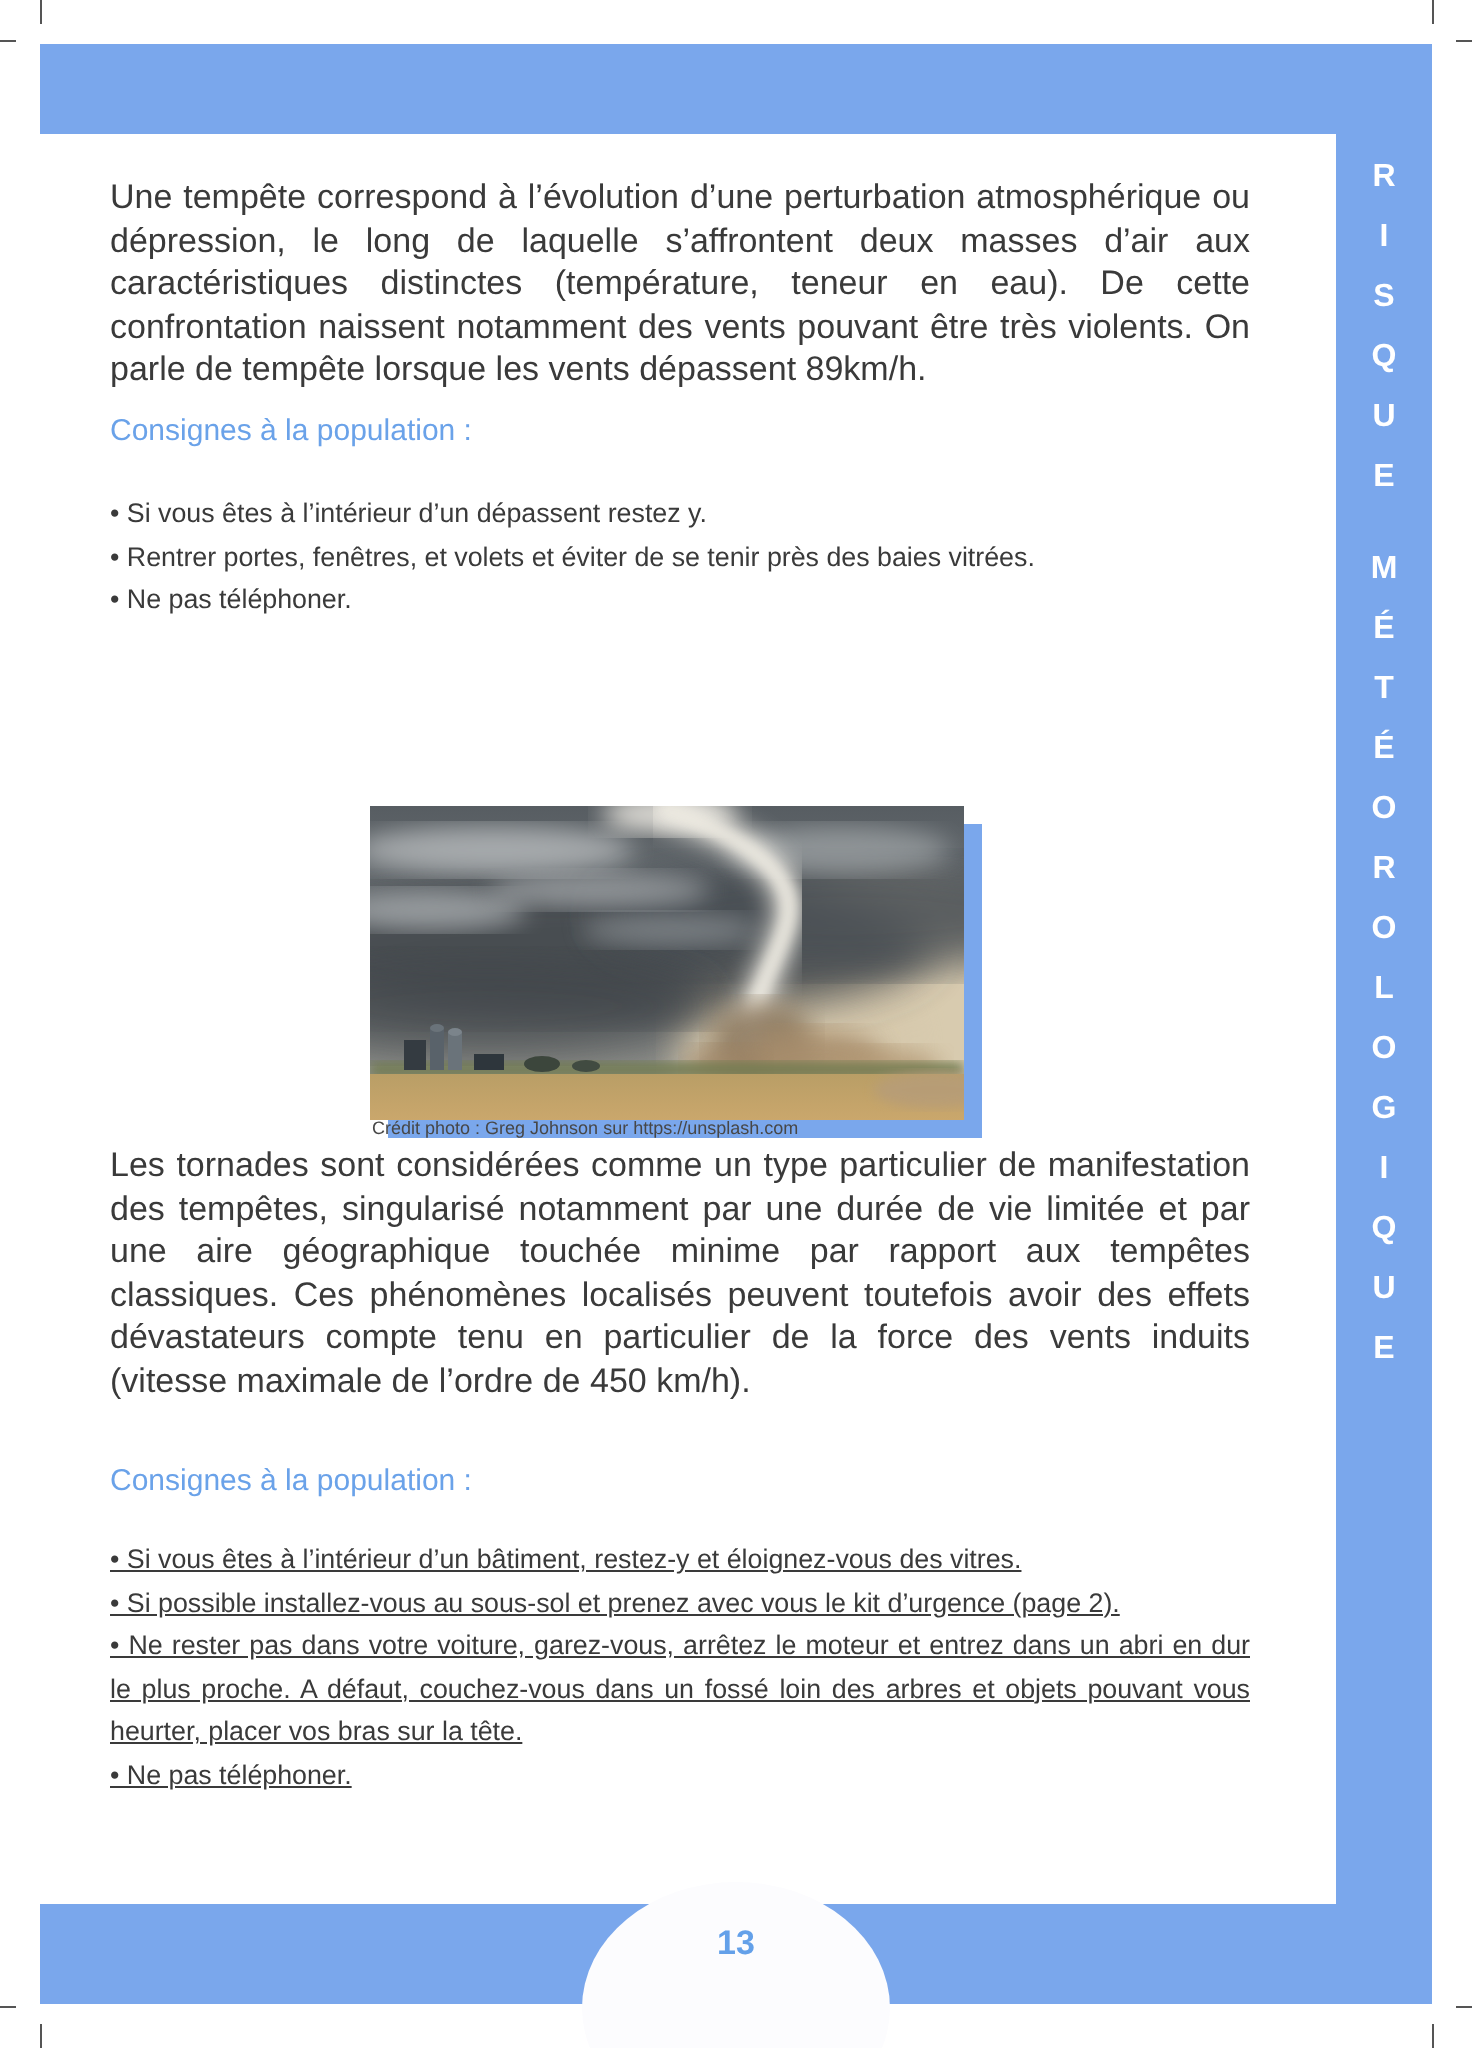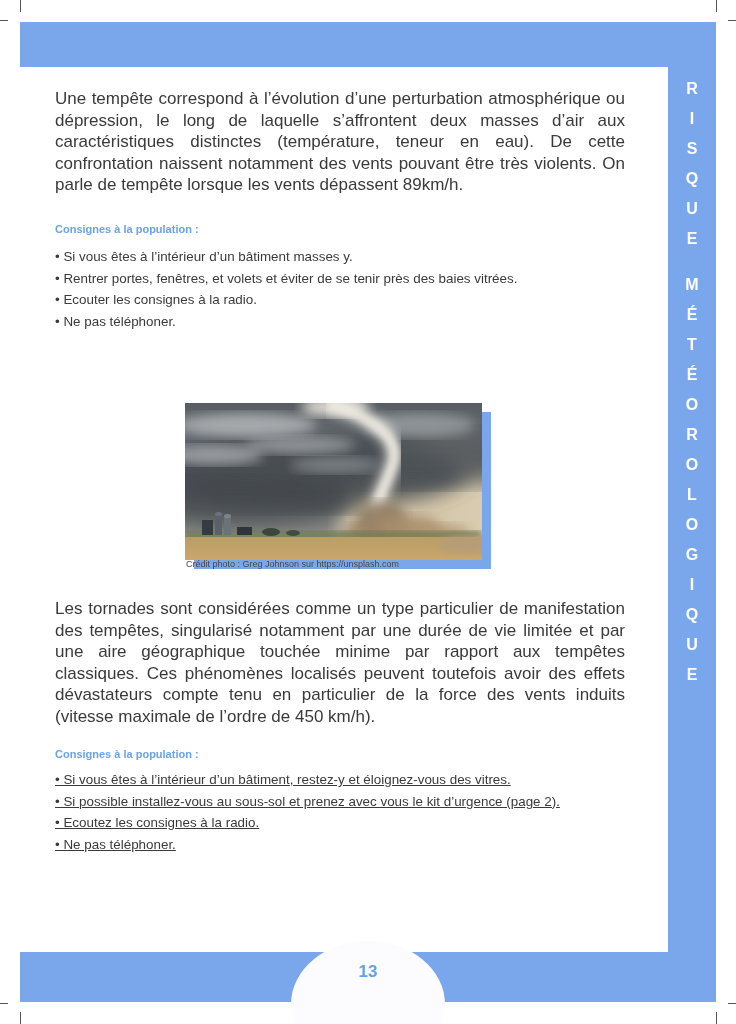--- a/index.html
+++ b/index.html
@@ -28,22 +28,22 @@
          font-weight:700;font-size:16px;}
   .vword .vletter{height:30px;line-height:30px;}
   .vword1{top:74px;}
   .vword2{top:270px;}
 
   
   .content{position:absolute;left:55px;top:0;width:570px;}
   .para{position:absolute;width:570px;font-size:17px;line-height:21.5px;
         text-align:justify;color:#3a3a3a;}
   .para1{top:88px;}
-  .para2{top:598px;}
-  .sec-heading{position:absolute;width:570px;font-size:11px;font-weight:700;color:var(--headblue);margin-top:16px;}
+  .para2{top:572px;}
+  .sec-heading{position:absolute;width:570px;font-size:15px;font-weight:400;color:var(--headblue);}
   .heading1{top:207px;}
   .heading2{top:732px;}
   .blist{position:absolute;width:570px;font-size:13.4px;line-height:21.5px;color:#3a3a3a;}
   .list1{top:246px;}
   .list2{top:769px;text-decoration:underline;}
   .blist .li{text-align:justify;}
 
   
   .photo-wrap{position:absolute;left:130px;top:403px;width:297px;height:157px;}
   .photo-shadow{position:absolute;left:9px;top:9px;width:297px;height:157px;background:var(--band);}
@@ -98,23 +98,22 @@
       <div class="vletter">Q</div>
       <div class="vletter">U</div>
       <div class="vletter">E</div>
     </div>
 
   <div class="content">
     <div class="para para1">Une tempête correspond à l’évolution d’une perturbation atmosphérique ou dépression, le long de laquelle s’affrontent deux masses d’air aux caractéristiques distinctes (température, teneur en eau). De cette confrontation naissent notamment des vents pouvant être très violents. On parle de tempête lorsque les vents dépassent 89km/h.</div>
 
     <div class="sec-heading heading1">Consignes à la population :</div>
     <div class="blist list1">
-        <div class="li">• Si vous êtes à l’intérieur d’un bâtiment masses y.</div>
+        <div class="li">• Si vous êtes à l’intérieur d’un dépassent restez y.</div>
         <div class="li">• Rentrer portes, fenêtres, et volets et éviter de se tenir près des baies vitrées.</div>
-        <div class="li">• Ecouter les consignes à la radio.</div>
         <div class="li">• Ne pas téléphoner.</div>
       </div>
 
     <div class="photo-wrap">
       <div class="photo-shadow"></div>
       <div class="photo">
         <svg width="297" height="157" viewBox="0 0 297 157" xmlns="http://www.w3.org/2000/svg">
           <defs>
             <linearGradient id="sky" x1="0" y1="0" x2="0" y2="1">
               <stop offset="0" stop-color="#575d62"></stop>
@@ -179,21 +178,21 @@
       </div>
     </div>
     <div class="credit">Crédit photo : Greg Johnson sur https://unsplash.com</div>
 
     <div class="para para2">Les tornades sont considérées comme un type particulier de manifestation des tempêtes, singularisé notamment par une durée de vie limitée et par une aire géographique touchée minime par rapport aux tempêtes classiques. Ces phénomènes localisés peuvent toutefois avoir des effets dévastateurs compte tenu en particulier de la force des vents induits (vitesse maximale de l’ordre de 450 km/h).</div>
 
     <div class="sec-heading heading2">Consignes à la population :</div>
     <div class="blist list2">
         <div class="li">• Si vous êtes à l’intérieur d’un bâtiment, restez-y et éloignez-vous des vitres.</div>
         <div class="li">• Si possible installez-vous au sous-sol et prenez avec vous le kit d’urgence (page 2).</div>
-        <div class="li">• Ecoutez les consignes à la radio.</div>
+        <div class="li">• Ne rester pas dans votre voiture, garez-vous, arrêtez le moteur et entrez dans un abri en dur le plus proche. A défaut, couchez-vous dans un fossé loin des arbres et objets pouvant vous heurter, placer vos bras sur la tête.</div>
         <div class="li">• Ne pas téléphoner.</div>
       </div>
   </div>
 
   <div class="dome">
     <span class="pagenum">13</span>
   </div>
 
 </div>
 

